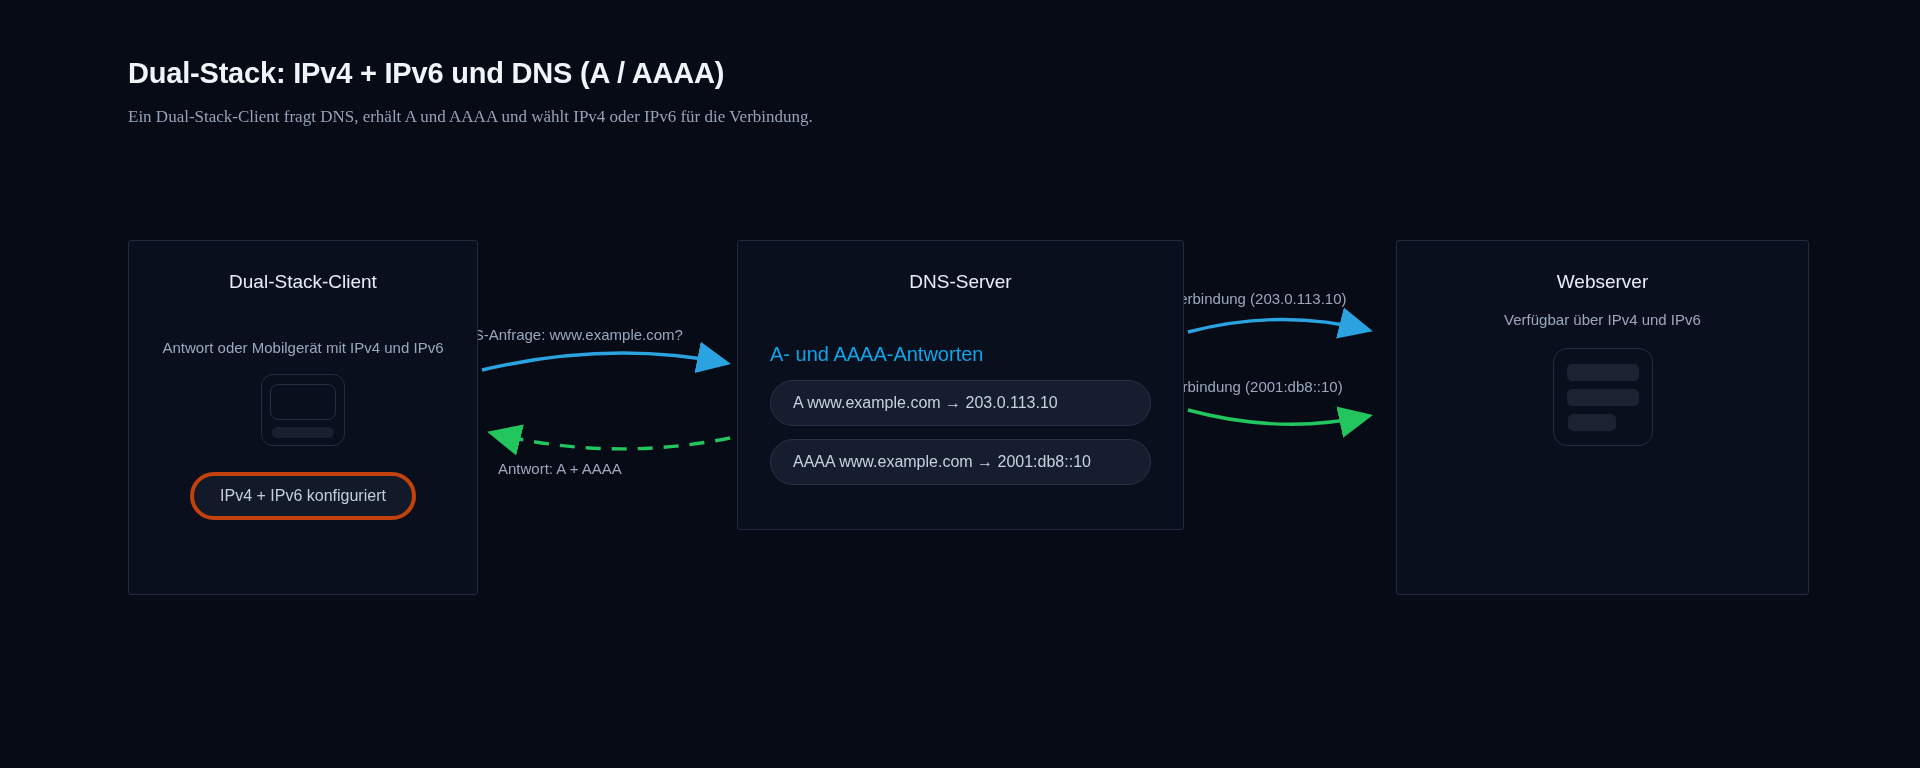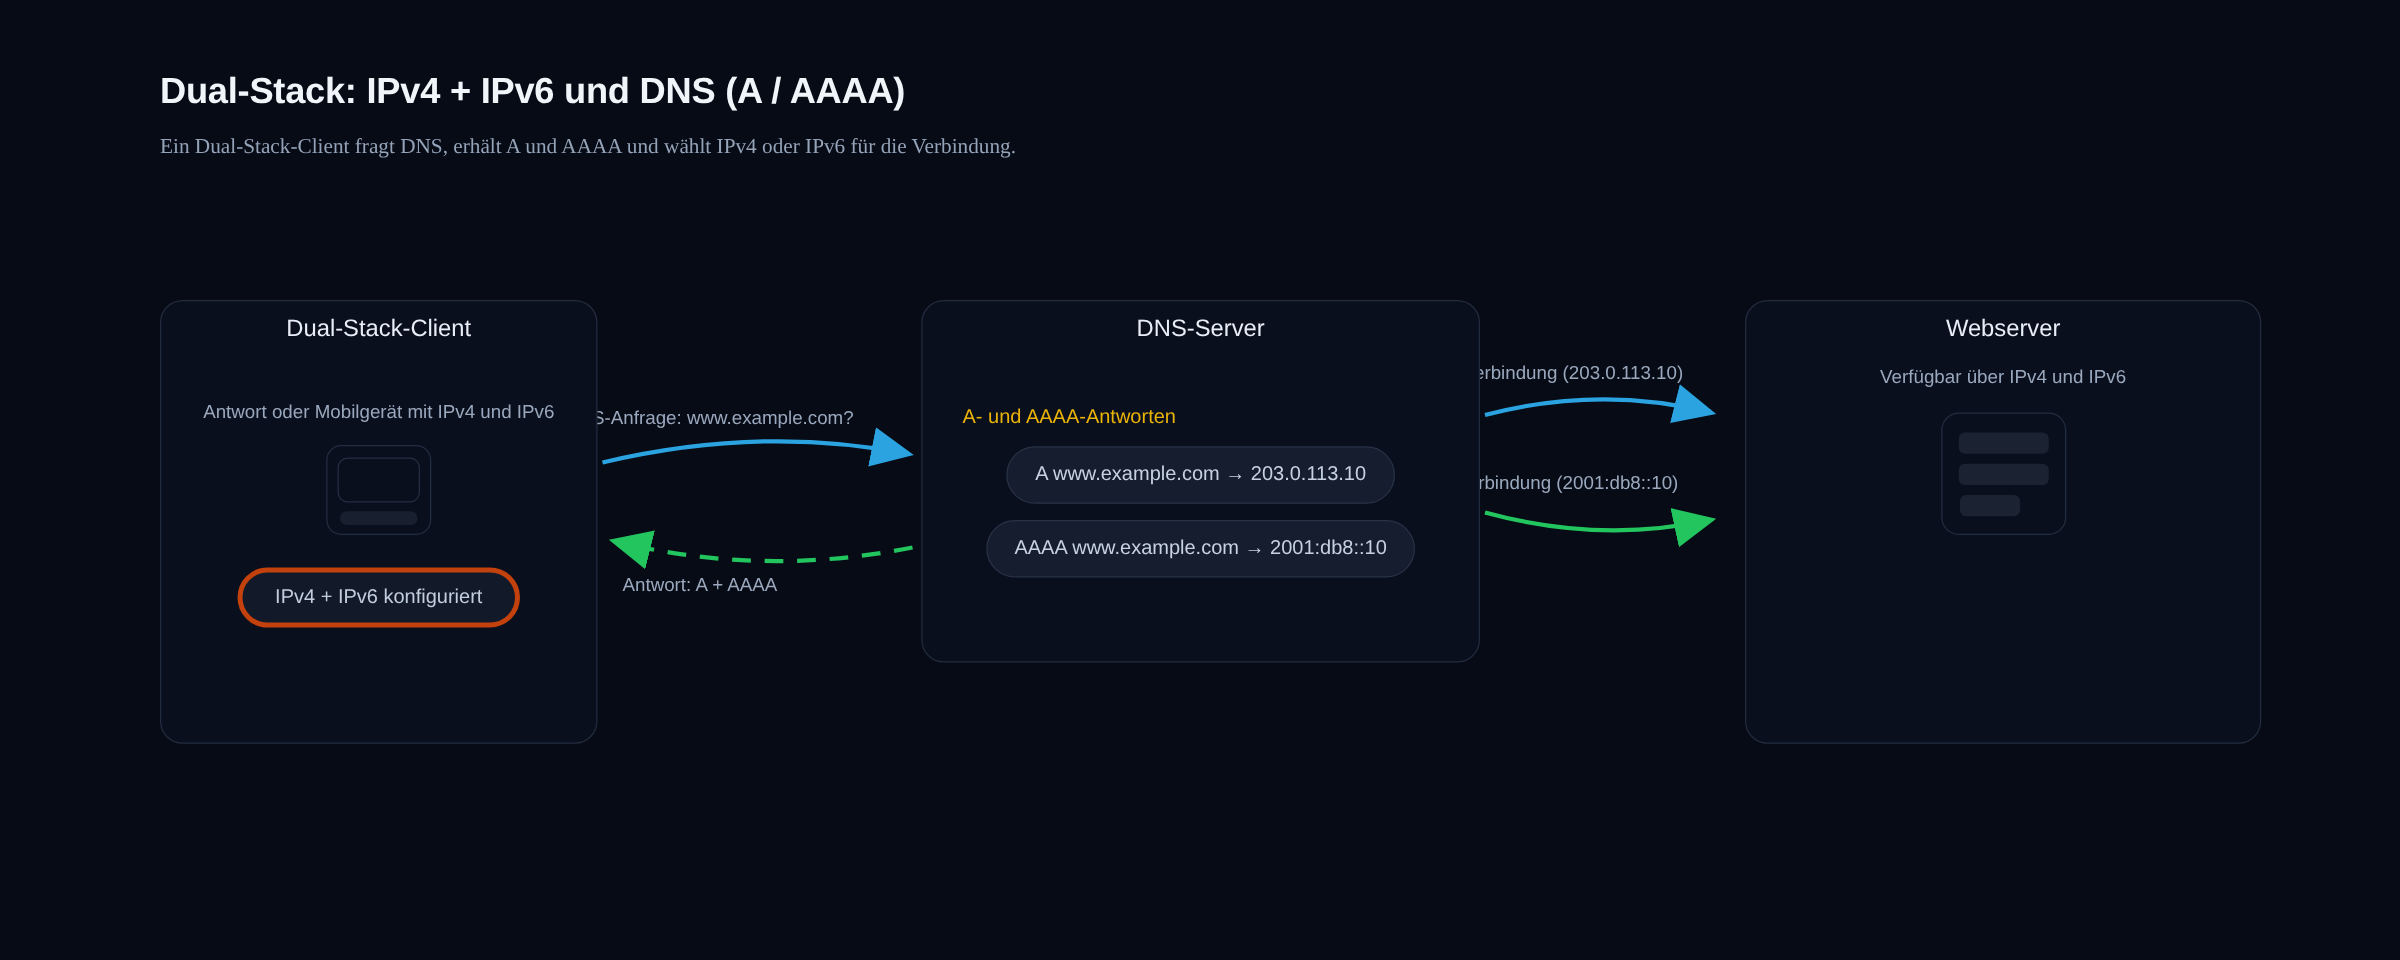--- a/index.html
+++ b/index.html
@@ -51,26 +51,26 @@
   .svg-layer {
     position: absolute;
     left: 0; top: 0;
     width: 1920px; height: 768px;
   }
 
   
   .node {
     position: absolute;
     border: 1px solid #222c3e;
-    border-radius: 18px;
+    border-radius: 3px;
     background: #0a0f1d;
     display: flex;
     flex-direction: column;
     align-items: center;
-    padding-top: 12px;
+    padding-top: 30px;
   }
   #node-client { left: 128px;  top: 240px; width: 350px; height: 355px; }
   #node-dns    { left: 737px;  top: 240px; width: 447px; height: 290px; }
   #node-web    { left: 1378px; top: 240px; width: 413px; height: 355px; margin-left: 18px; }
 
   .node-title {
     font-size: 19px;
     color: #e8eef7;
     font-weight: normal;
     text-align: center;
@@ -120,31 +120,30 @@
     color: #c3cedd;
     font-size: 16px;
     white-space: nowrap;
   }
 
   
   .dns-section-label {
     align-self: flex-start;
     margin-left: 32px;
     margin-top: 50px;
-    font-size: 16px;
-    color: #eab308;
+    font-size: 20px;
+    color: #0ea5e9;
   }
   .record-list {
     width: 100%;
     padding: 0 32px;
     margin-top: 14px;
     display: flex;
     flex-direction: column;
     gap: 13px;
-    align-items: center;
   }
   .record-pill {
     border: 1px solid #283246;
     border-radius: 999px;
     background: #161d2e;
     color: #c7d2e0;
     font-size: 16px;
     padding: 13px 22px;
     white-space: nowrap;
   }

